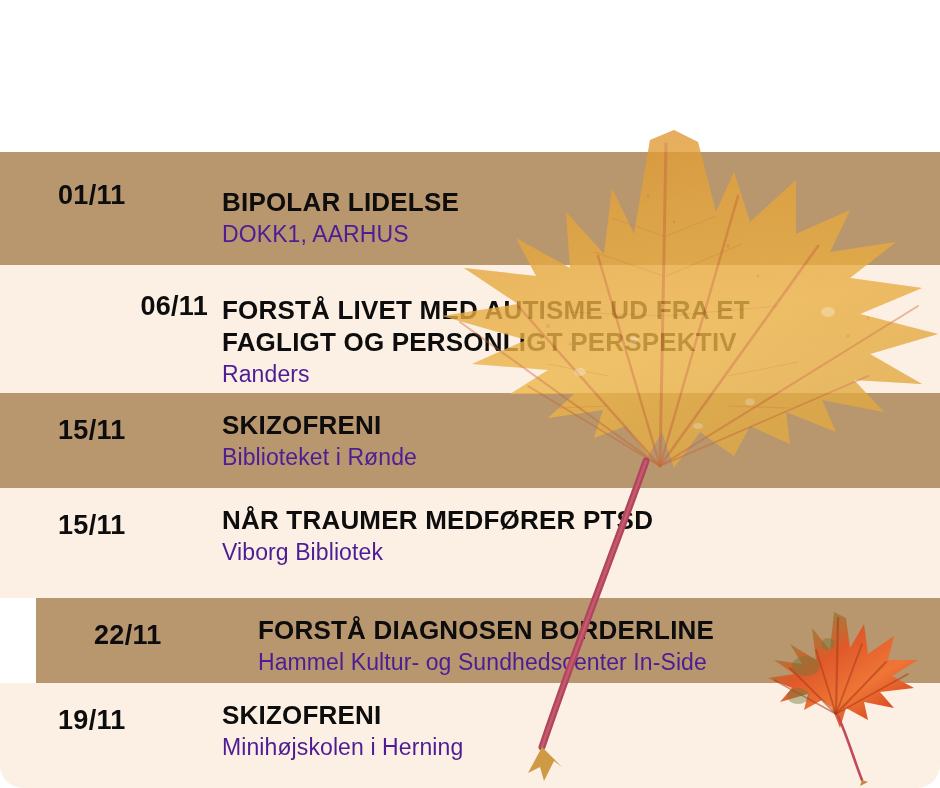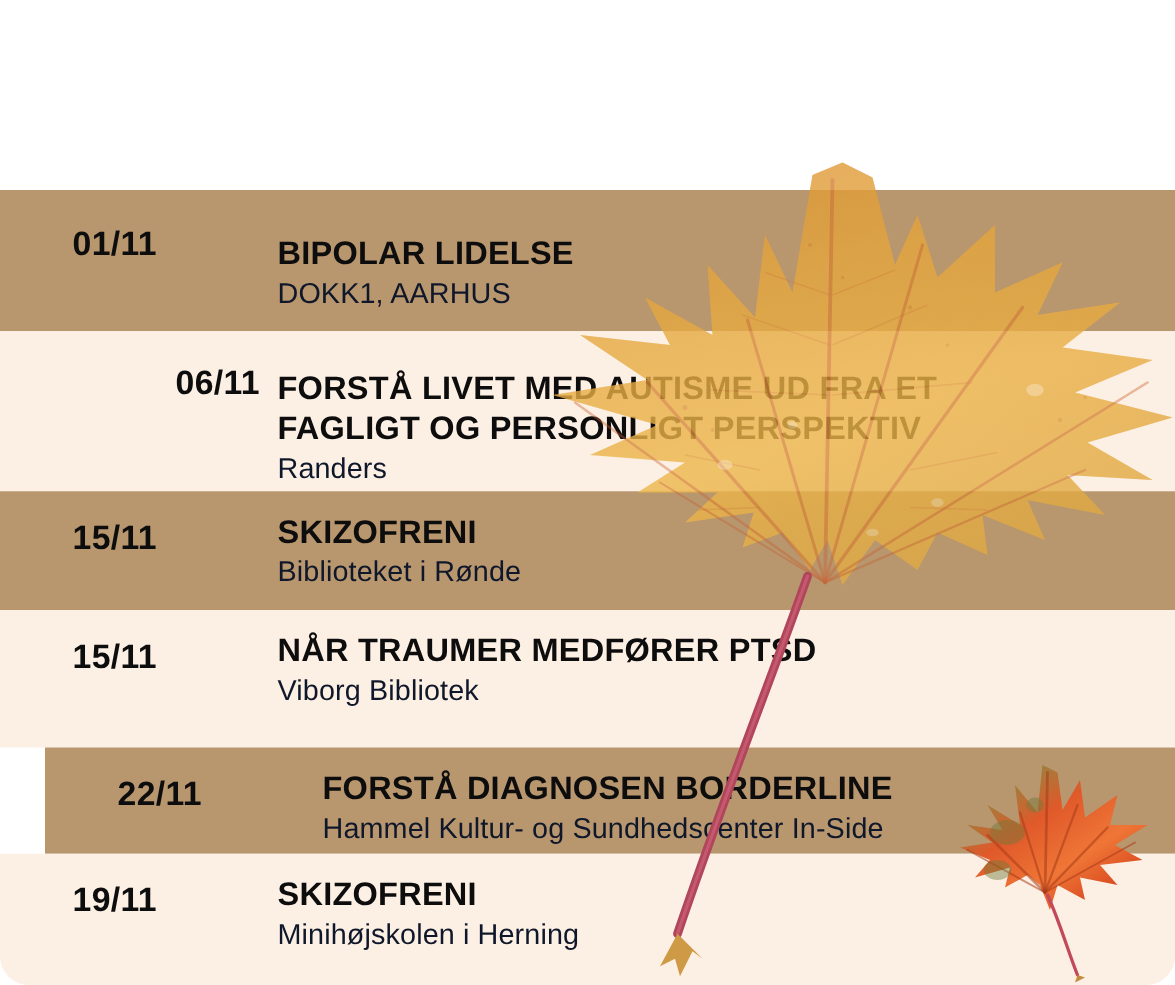--- a/index.html
+++ b/index.html
@@ -79,21 +79,21 @@
     letter-spacing:0.2px;
     color:#0d0d0d;
     text-transform:uppercase;
     white-space:pre-line;
   }
   .ev-venue{
     font-weight:400;
     font-size:23px;
     line-height:28px;
     letter-spacing:0.1px;
-    color:#0f172a;
+    color:#4c1d95;
     margin-top:2px;
     white-space:nowrap;
   }
 
   
   .r0 .date{top:28px;}      .r0 .texts{top:34px;}
   .r1 .date{top:26px;text-align:right;}      .r1 .texts{top:29px;}
   .r2 .date{top:22px;}      .r2 .texts{top:16px;}
   .r3 .date{top:22px;}      .r3 .texts{top:16px;}
   .r4 .date{top:22px;}      .r4 .texts{top:16px;}

